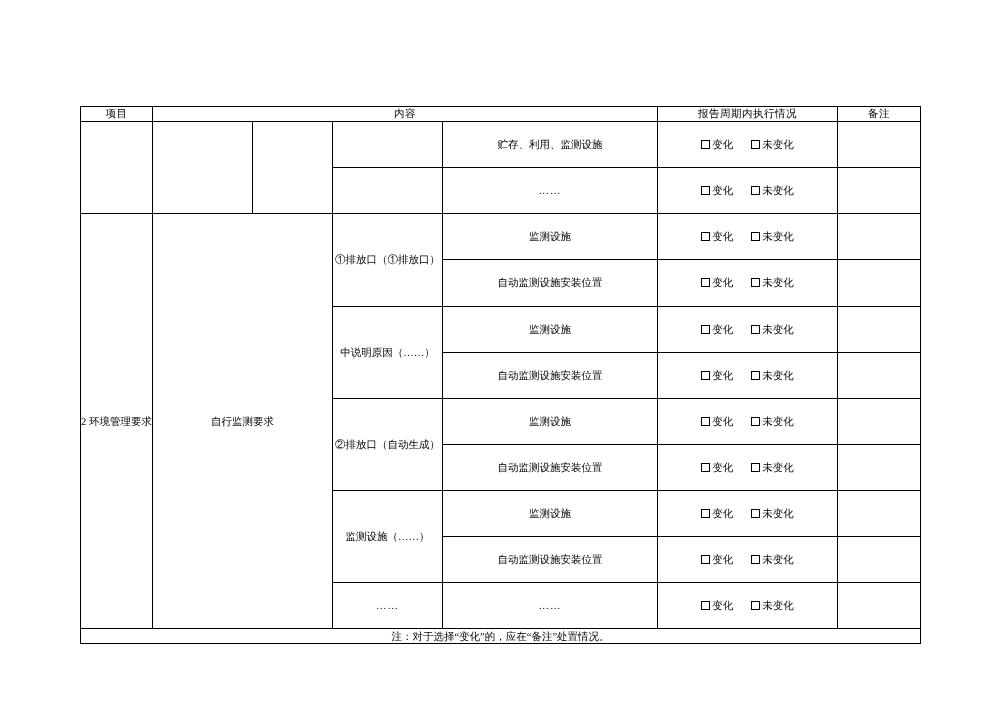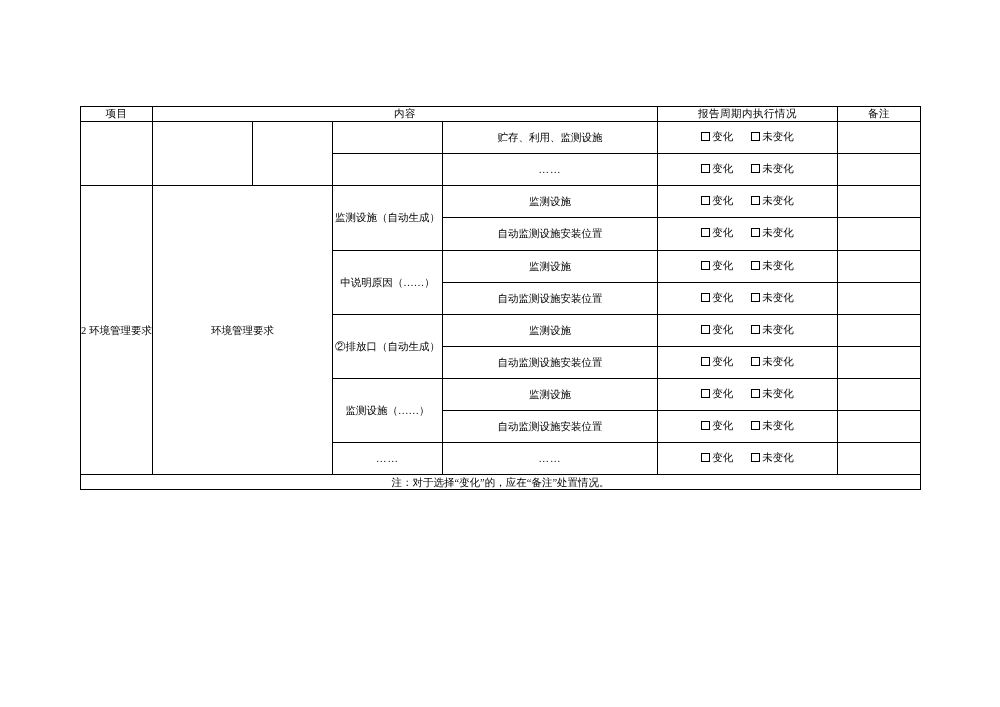--- a/index.html
+++ b/index.html
@@ -55,22 +55,21 @@
   .col-c4      { width: 215px; }
   .col-exec    { width: 180px; }
   .col-remark  { width: 83px; }
 
   .check-cell {
     font-size: 10.5px;
     white-space: nowrap;
   }
   .check-cell .opt {
     display: inline-block;
-    margin: 9px 9px;
-    font-family: Liberation Mono, monospace;
+    margin: 16px 9px;
   }
   .box {
     display: inline-block;
     width: 7px;
     height: 7px;
     border: 1px solid #000;
     margin-right: 2px;
     vertical-align: -1px;
     background: #fff;
   }
@@ -138,22 +137,22 @@
           <td class="dots"></td>
           <td class="dots">……</td>
           <td class="check-cell">
             <span class="opt"><span class="box"></span><span>变化</span></span><span class="opt"><span class="box"></span><span>未变化</span></span>
           </td>
           <td></td>
         </tr>
 
         <tr>
           <td rowspan="9" class="vert-item">2 环境管理要求</td>
-          <td rowspan="9" colspan="2">环境管理要求</td>
-          <td rowspan="2">监测设施（自动生成）</td>
+          <td rowspan="9" colspan="2">自行监测要求</td>
+          <td rowspan="2">①排放口（①排放口）</td>
           <td>监测设施</td>
           <td class="check-cell">
             <span class="opt"><span class="box"></span><span>变化</span></span><span class="opt"><span class="box"></span><span>未变化</span></span>
           </td>
           <td></td>
         </tr>
 
         <tr>
           <td>自动监测设施安装位置</td>
           <td class="check-cell">

